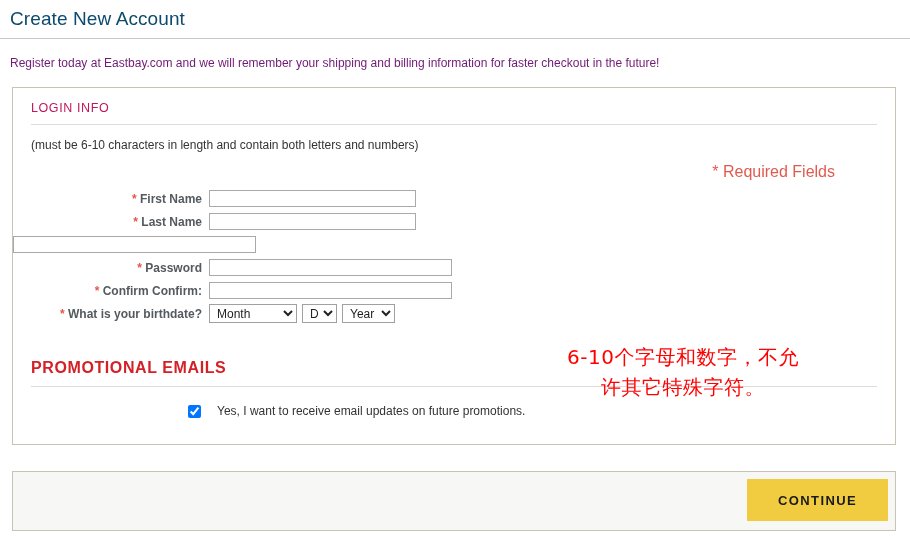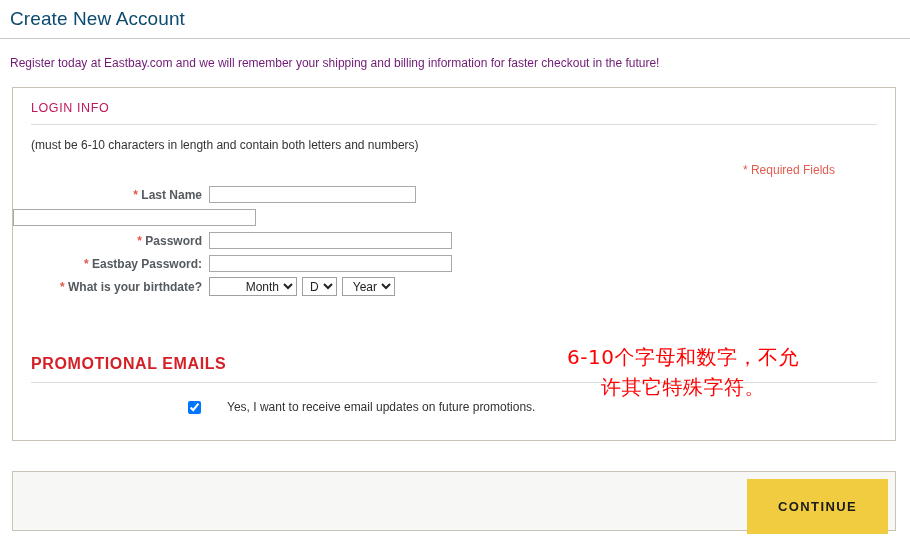--- a/index.html
+++ b/index.html
@@ -70,21 +70,21 @@
   }
 
   .note {
     font-size: 12px;
     color: #333333;
     padding: 13px 0 0 18px;
   }
 
   .required-fields {
     color: #e05b4f;
-    font-size: 12px;
+    font-size: 16px;
     text-align: right;
     padding: 11px 60px 0 0;
   }
 
   
   .form-area {
     position: relative;
     padding-top: 6px;
     height: 150px;
   }
@@ -124,21 +124,20 @@
   .sel {
     height: 19px;
     border: 1px solid #a0a0a0;
     background: #ffffff;
     font-family: "Liberation Sans", sans-serif;
     font-size: 12px;
     color: #222222;
     box-sizing: border-box;
     margin-right: 5px;
     padding: 0 1px 0 3px;
-    text-align: right;
   }
   .sel.month { width: 88px; }
   .sel.day   { width: 35px; }
   .sel.year  { width: 53px; }
 
   
   .cn-note {
     position: absolute;
     left: 520px;
     top: 254px;
@@ -171,40 +170,40 @@
   }
   .cbx {
     width: 13px;
     height: 13px;
     margin: 0;
     padding: 0;
   }
   .promo-label {
     font-size: 12px;
     color: #333333;
-    padding-left: 26px;
+    padding-left: 16px;
   }
 
   
   .footer {
     position: absolute;
     left: 12px;
     top: 471px;
     width: 884px;
     height: 60px;
     border: 1px solid #c9c3b4;
     background: #f7f7f5;
     box-sizing: border-box;
   }
   .continue-btn {
     position: absolute;
     right: 7px;
     top: 7px;
     width: 141px;
-    height: 55px;
+    height: 42px;
     background: #f1cc41;
     border: none;
     color: #1a1a1a;
     font-family: "Liberation Sans", sans-serif;
     font-size: 13px;
     font-weight: bold;
     letter-spacing: 1.4px;
     cursor: pointer;
   }
 </style>
@@ -223,37 +222,41 @@
 
     <div class="section-head">LOGIN INFO</div>
     <div class="section-rule"></div>
 
     <div class="note">(must be 6-10 characters in length and contain both letters and numbers)</div>
 
     <div class="required-fields">* Required Fields</div>
 
     <div class="form-area">
 
+      <div class="form-row">
+        <div class="lbl"><span class="star">*</span> <span>First Name</span></div>
+        <input class="txt narrow" type="text" value="" style="">
+      </div>
 
       <div class="form-row">
         <div class="lbl"><span class="star">*</span> <span>Last Name</span></div>
         <input class="txt narrow" type="text" value="" style="">
       </div>
 
       <div class="form-row">
         <input class="txt wide" type="text" value="" style="">
       </div>
 
       <div class="form-row">
         <div class="lbl"><span class="star">*</span> <span>Password</span></div>
         <input class="txt wide" type="password" value="" style="">
       </div>
 
       <div class="form-row">
-        <div class="lbl"><span class="star">*</span> <span>Eastbay Password:</span></div>
+        <div class="lbl"><span class="star">*</span> <span>Confirm Confirm:</span></div>
         <input class="txt wide" type="password" value="" style="">
       </div>
 
       <div class="form-row">
         <div class="lbl"><span class="star">*</span> <span>What is your birthdate?</span></div>
         <select class="sel month">
           <option>Month</option>
         </select>
         <select class="sel day">
           <option>Day</option>

